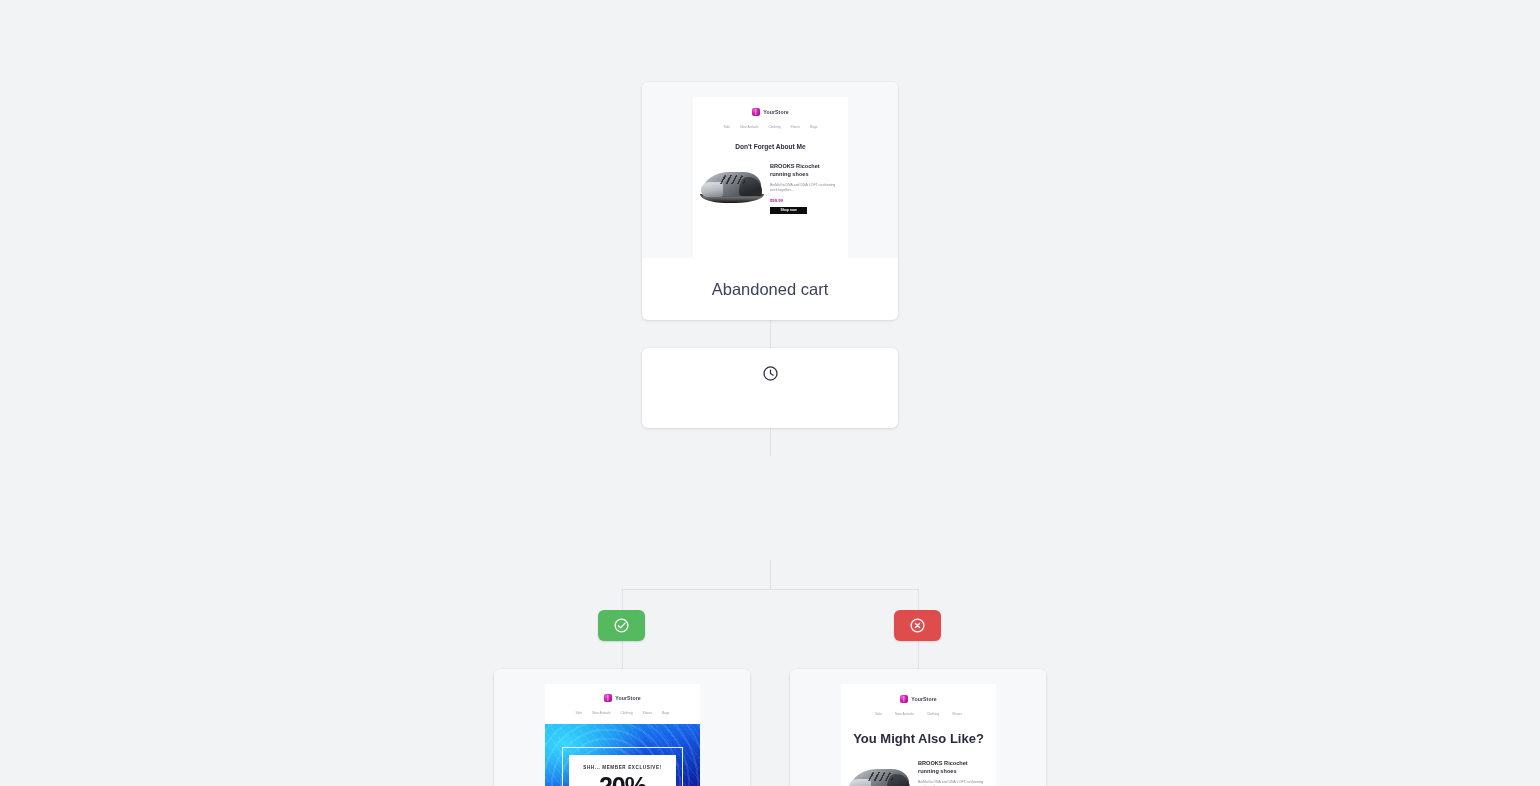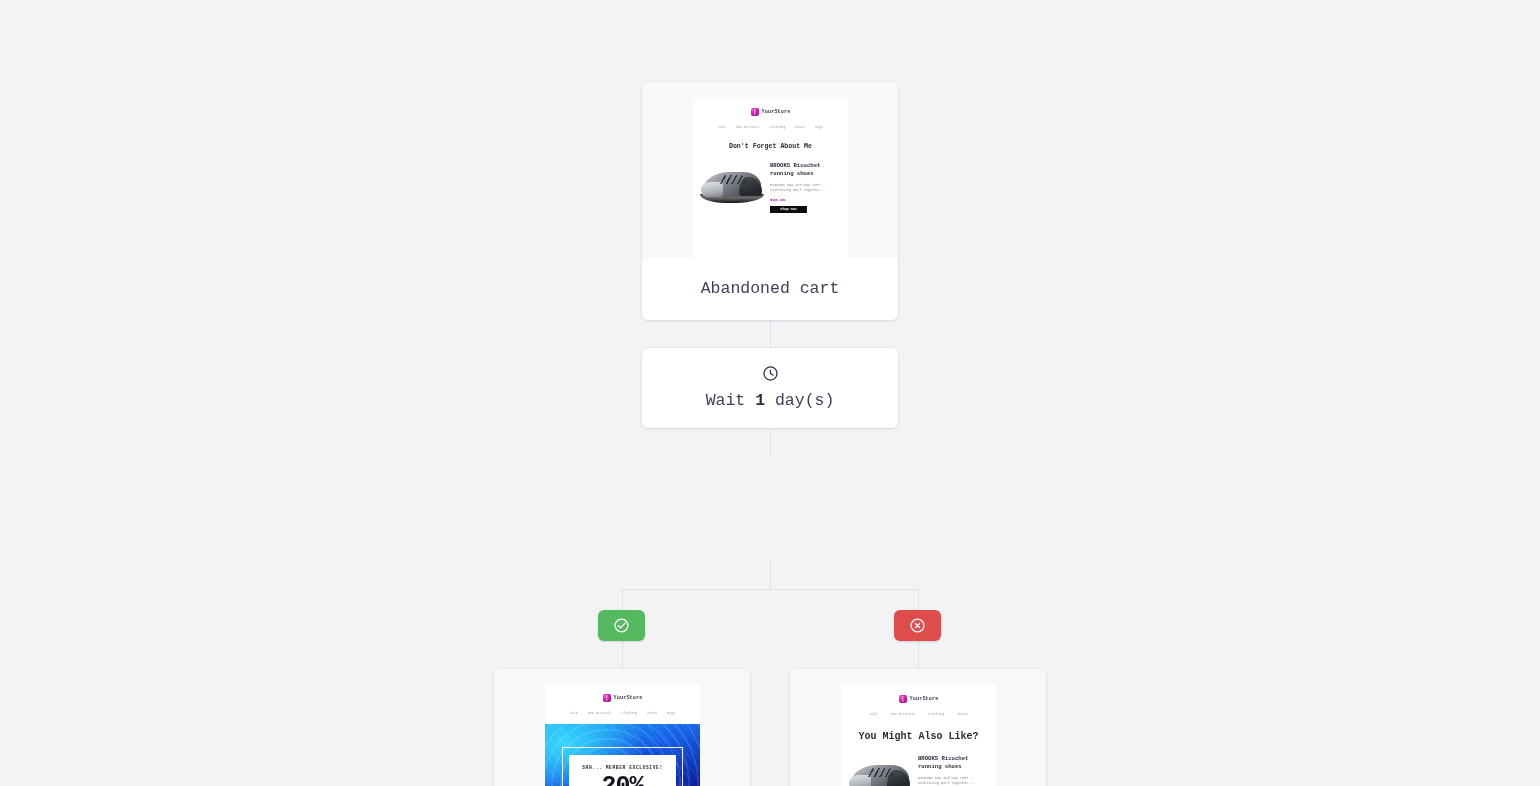--- a/index.html
+++ b/index.html
@@ -13,21 +13,20 @@
   body {
     background: #f2f3f5;
     font-family: "Liberation Sans", sans-serif;
     color: #32325d;
   }
 
   #canvas {
     position: relative;
     width: 1540px;
     height: 742px;
-    font-family: Liberation Mono, monospace;
   }
 
   
   .conn-v {
     position: absolute;
     width: 1px;
     background: #dfe1e6;
   }
   .conn-h {
     position: absolute;
@@ -303,23 +302,20 @@
       <div class="node-label">Abandoned cart</div>
     </div>
   </div>
 
   <div class="node" style="left:642px; top:348px; width:256px; height:80px;">
     <div class="node-icon" style="margin-top:17px; height:16px;">
       <svg width="17" height="17" viewBox="0 0 24 24" fill="none" stroke="#2a2f45" stroke-width="1.8" stroke-linecap="round" stroke-linejoin="round">
         <circle cx="12" cy="12" r="9.2"></circle>
         <polyline points="12,7.2 12,12 15.8,14.4"></polyline>
       </svg>
-    </div>
-    <div class="node-label" style="margin-top:9px;">
-      <span>Wait </span><b>1</b><span> day(s)</span>
     </div>
   </div>
 
 
   <button class="branch-btn" style="left:598px; top:610px; width:47px; height:31px; background:#55b95f;">
     <span>
       <svg width="17" height="17" viewBox="0 0 24 24" fill="none" stroke="#ffffff" stroke-width="1.9" stroke-linecap="round" stroke-linejoin="round">
         <circle cx="12" cy="12" r="9"></circle>
         <polyline points="7.6,12.3 10.7,15.3 17,8.6"></polyline>
       </svg>
@@ -372,21 +368,21 @@
           <span class="em-logo-text" style="font-size:5.2px;">YourStore</span>
         </div>
 
         <div class="em-nav" style="margin-top:9px; gap:13px; padding:0 8px;">
           <span style="font-size:3.4px;">Sale</span>
           <span style="font-size:3.4px;">New Arrivals</span>
           <span style="font-size:3.4px;">Clothing</span>
           <span style="font-size:3.4px;">Shoes</span>
         </div>
 
-        <div class="em-heading" style="margin-top:15px; font-size:10px;">You Might Also Like?</div>
+        <div class="em-heading" style="margin-top:15px; font-size:13px;">You Might Also Like?</div>
 
         <div class="em-prod" style="margin-top:13px; padding:0 6px; gap:5px;">
           <div class="shoe" style="width:66px; height:44px;">
             <span class="sole"></span>
               <span class="upper"></span>
             <span class="heel"></span>
               <span class="toe"></span>
               <span class="lace"></span>
           </div>
           <div style="flex:1 1 auto; min-width:0;">

